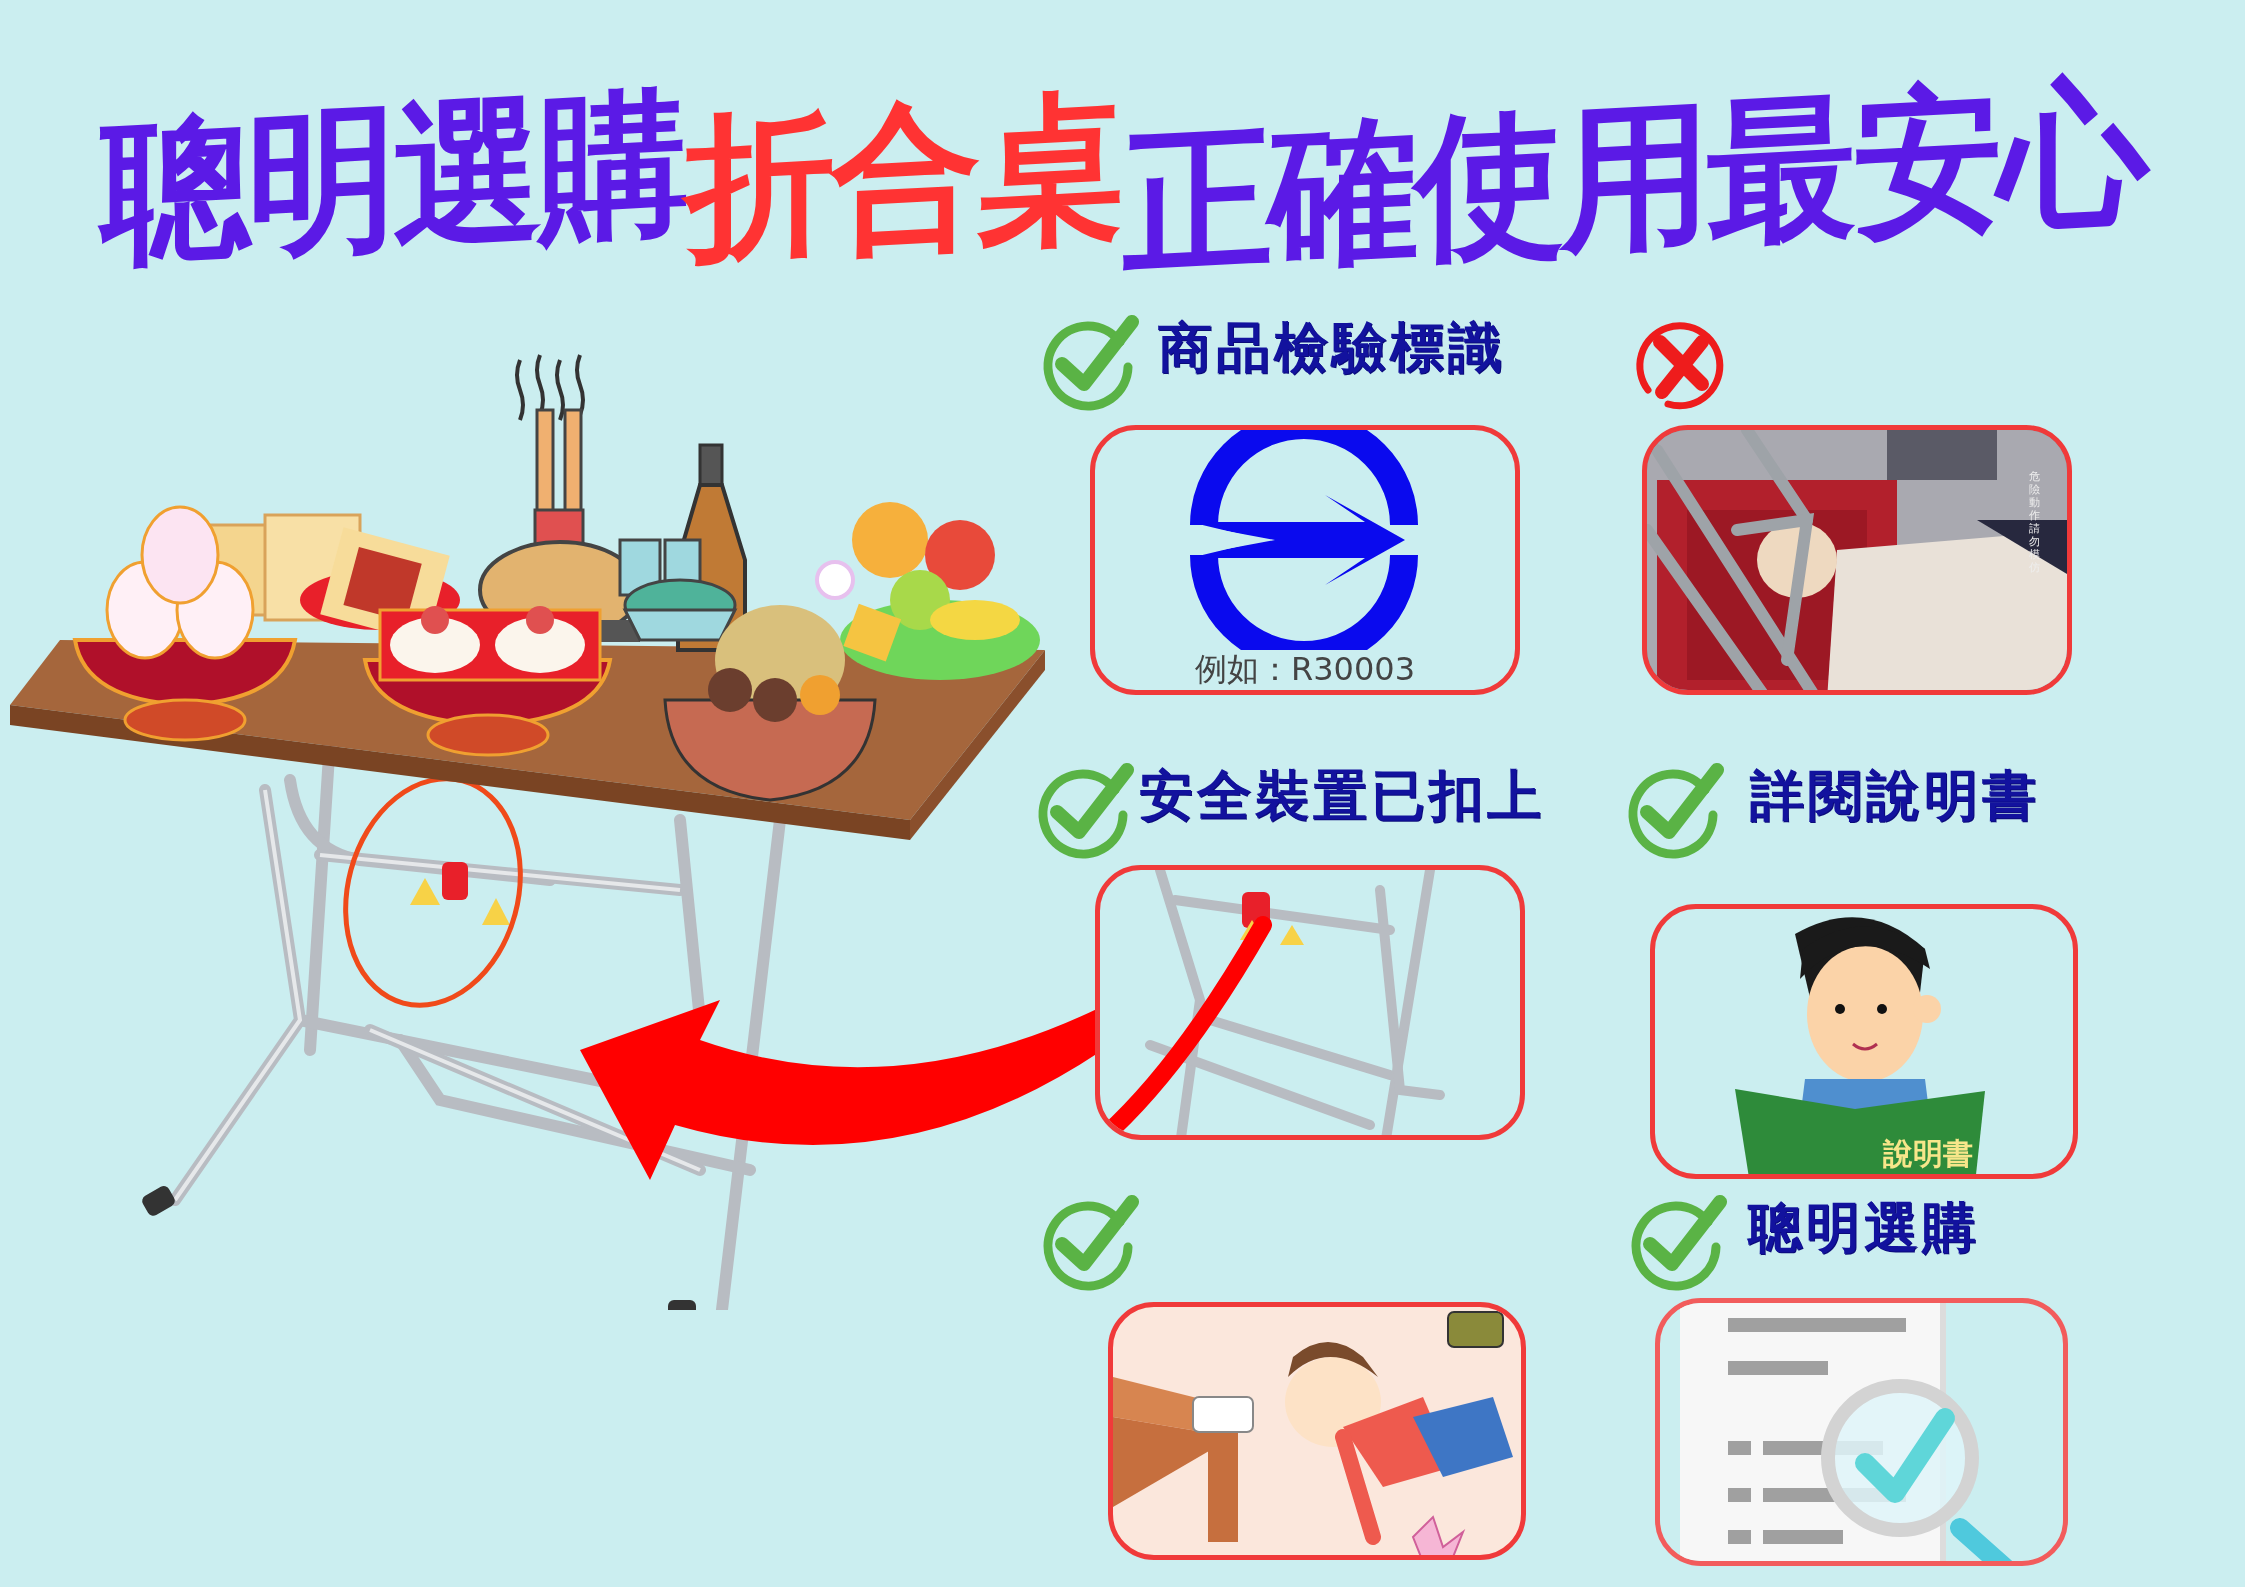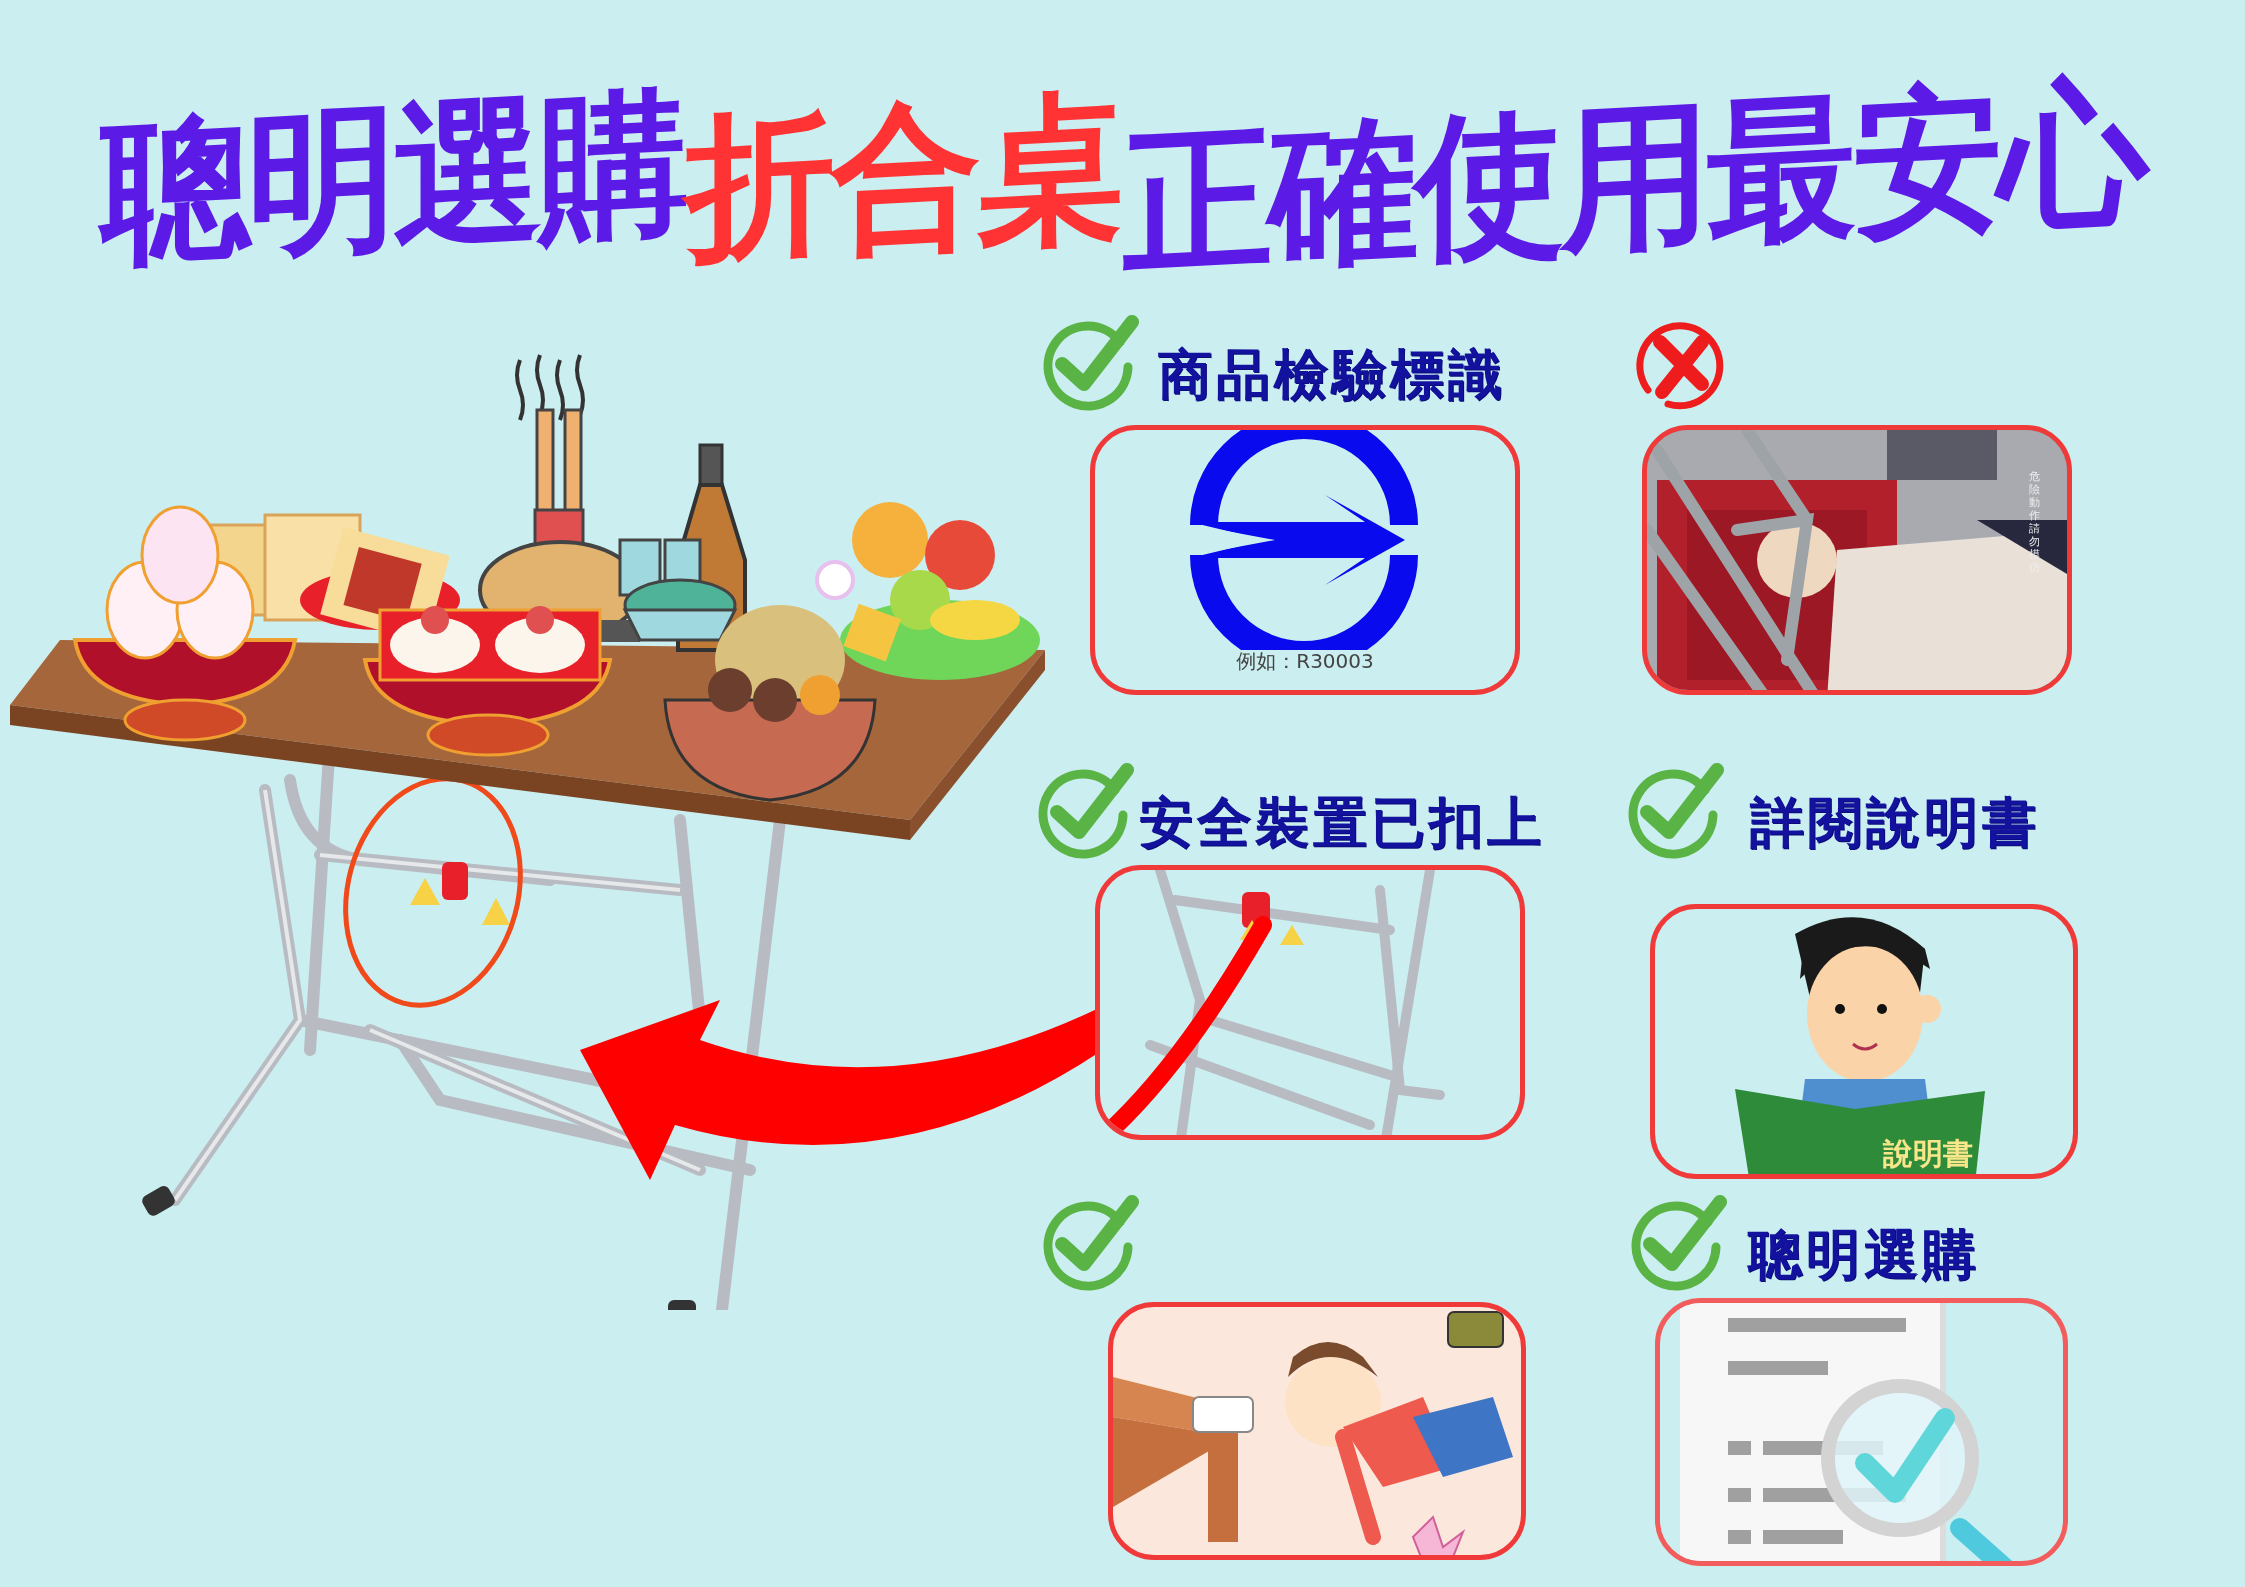--- a/index.html
+++ b/index.html
@@ -15,21 +15,21 @@
     left:0; top:92px; width:2245px; height:170px;
     display:flex; justify-content:center; align-items:center;
     font-family:"DejaVu Sans", sans-serif; font-weight:bold;
     font-size:150px; letter-spacing:-4px; line-height:1;
   }
   #title span { display:inline-block; }
   .t-purple { color:#5b1ae6; transform:skewY(-3deg) scaleY(1.05); }
   .t-red { color:#ff3333; transform:skewY(-3deg) scaleY(1.05); }
 
   
-  .item-head { display:flex; align-items:flex-end; gap:18px; }
+  .item-head { display:flex; align-items:flex-start; gap:18px; }
   .badge { width:100px; height:100px; flex:0 0 auto; }
   .item-label {
     font-family:"DejaVu Sans", sans-serif; font-weight:bold;
     font-size:54px; color:#12129e; letter-spacing:4px;
     text-shadow:1px 1px 0 #0b0b7a;
   }
   .frame {
     border:5px solid #f03a3a; border-radius:46px; overflow:hidden;
     background:#cbeef0; box-sizing:border-box;
   }
@@ -146,21 +146,21 @@
     <span class="item-label">商品檢驗標識</span>
   </div>
 </div>
 <div class="abs frame" style="left:1090px; top:425px; width:430px; height:270px;">
   <svg width="430" height="220" viewBox="0 0 430 220">
     <path d="M109 95 A100 100 0 0 1 309 95" fill="none" stroke="#0a0aee" stroke-width="28"></path>
     <path d="M109 125 A100 100 0 0 0 309 125" fill="none" stroke="#0a0aee" stroke-width="28"></path>
     <polygon points="95,92 270,92 230,65 310,110 230,155 270,128 95,128 170,110" fill="#0a0aee"></polygon>
     <polygon points="110,97 180,110 110,123" fill="#cbeef0"></polygon>
   </svg>
-  <div style="position:absolute; left:0; right:0; top:218px; text-align:center; font-size:20px; color:#444; font-family:'DejaVu Sans',sans-serif;">例如：R30003</div>
+  <div style="position:absolute; left:0; right:0; top:218px; text-align:center; font-size:32px; color:#444; font-family:'DejaVu Sans',sans-serif;">例如：R30003</div>
 </div>
 
 <div class="abs" style="left:1630px; top:312px;">
   <div class="item-head" style="gap:8px;">
     <svg class="badge" viewBox="0 0 100 100">
       <path d="M18 78 A40 40 0 1 1 38 92" fill="none" stroke="#ee1c1c" stroke-width="7" stroke-linecap="round"></path>
       <path d="M30 30 L72 72 M72 30 L32 80" fill="none" stroke="#ee1c1c" stroke-width="14" stroke-linecap="round"></path>
     </svg>
   </div>
 </div>

